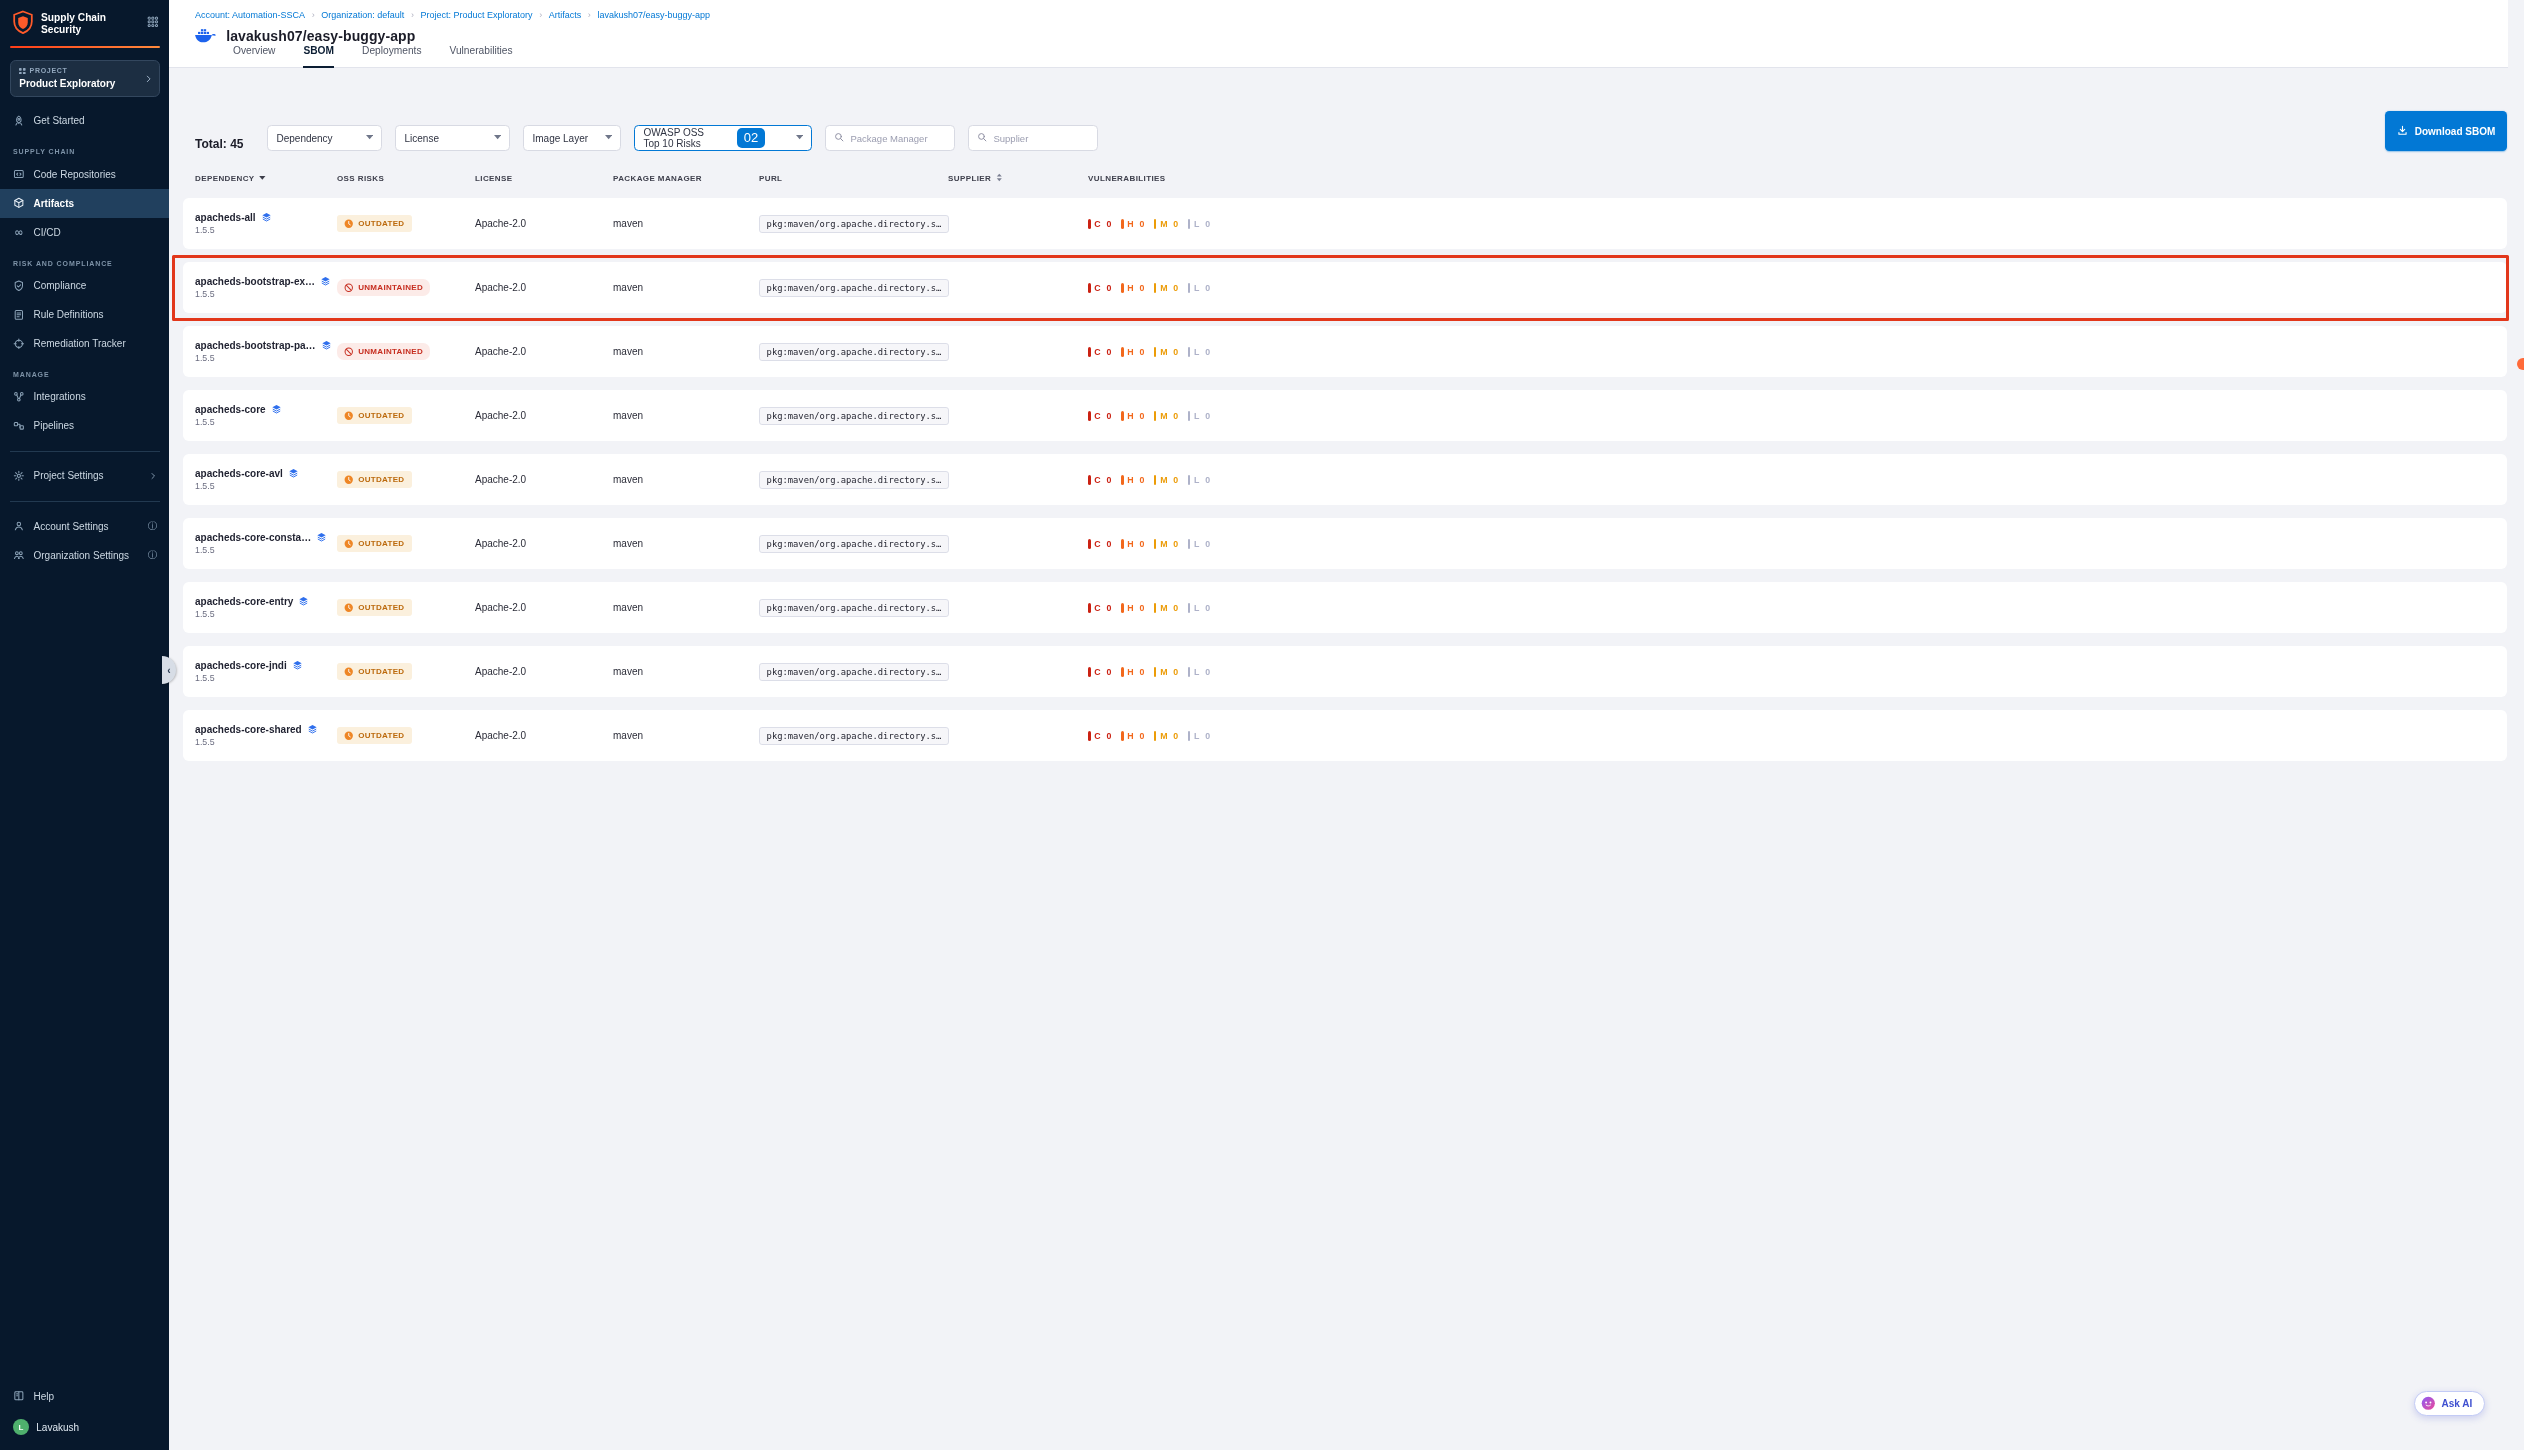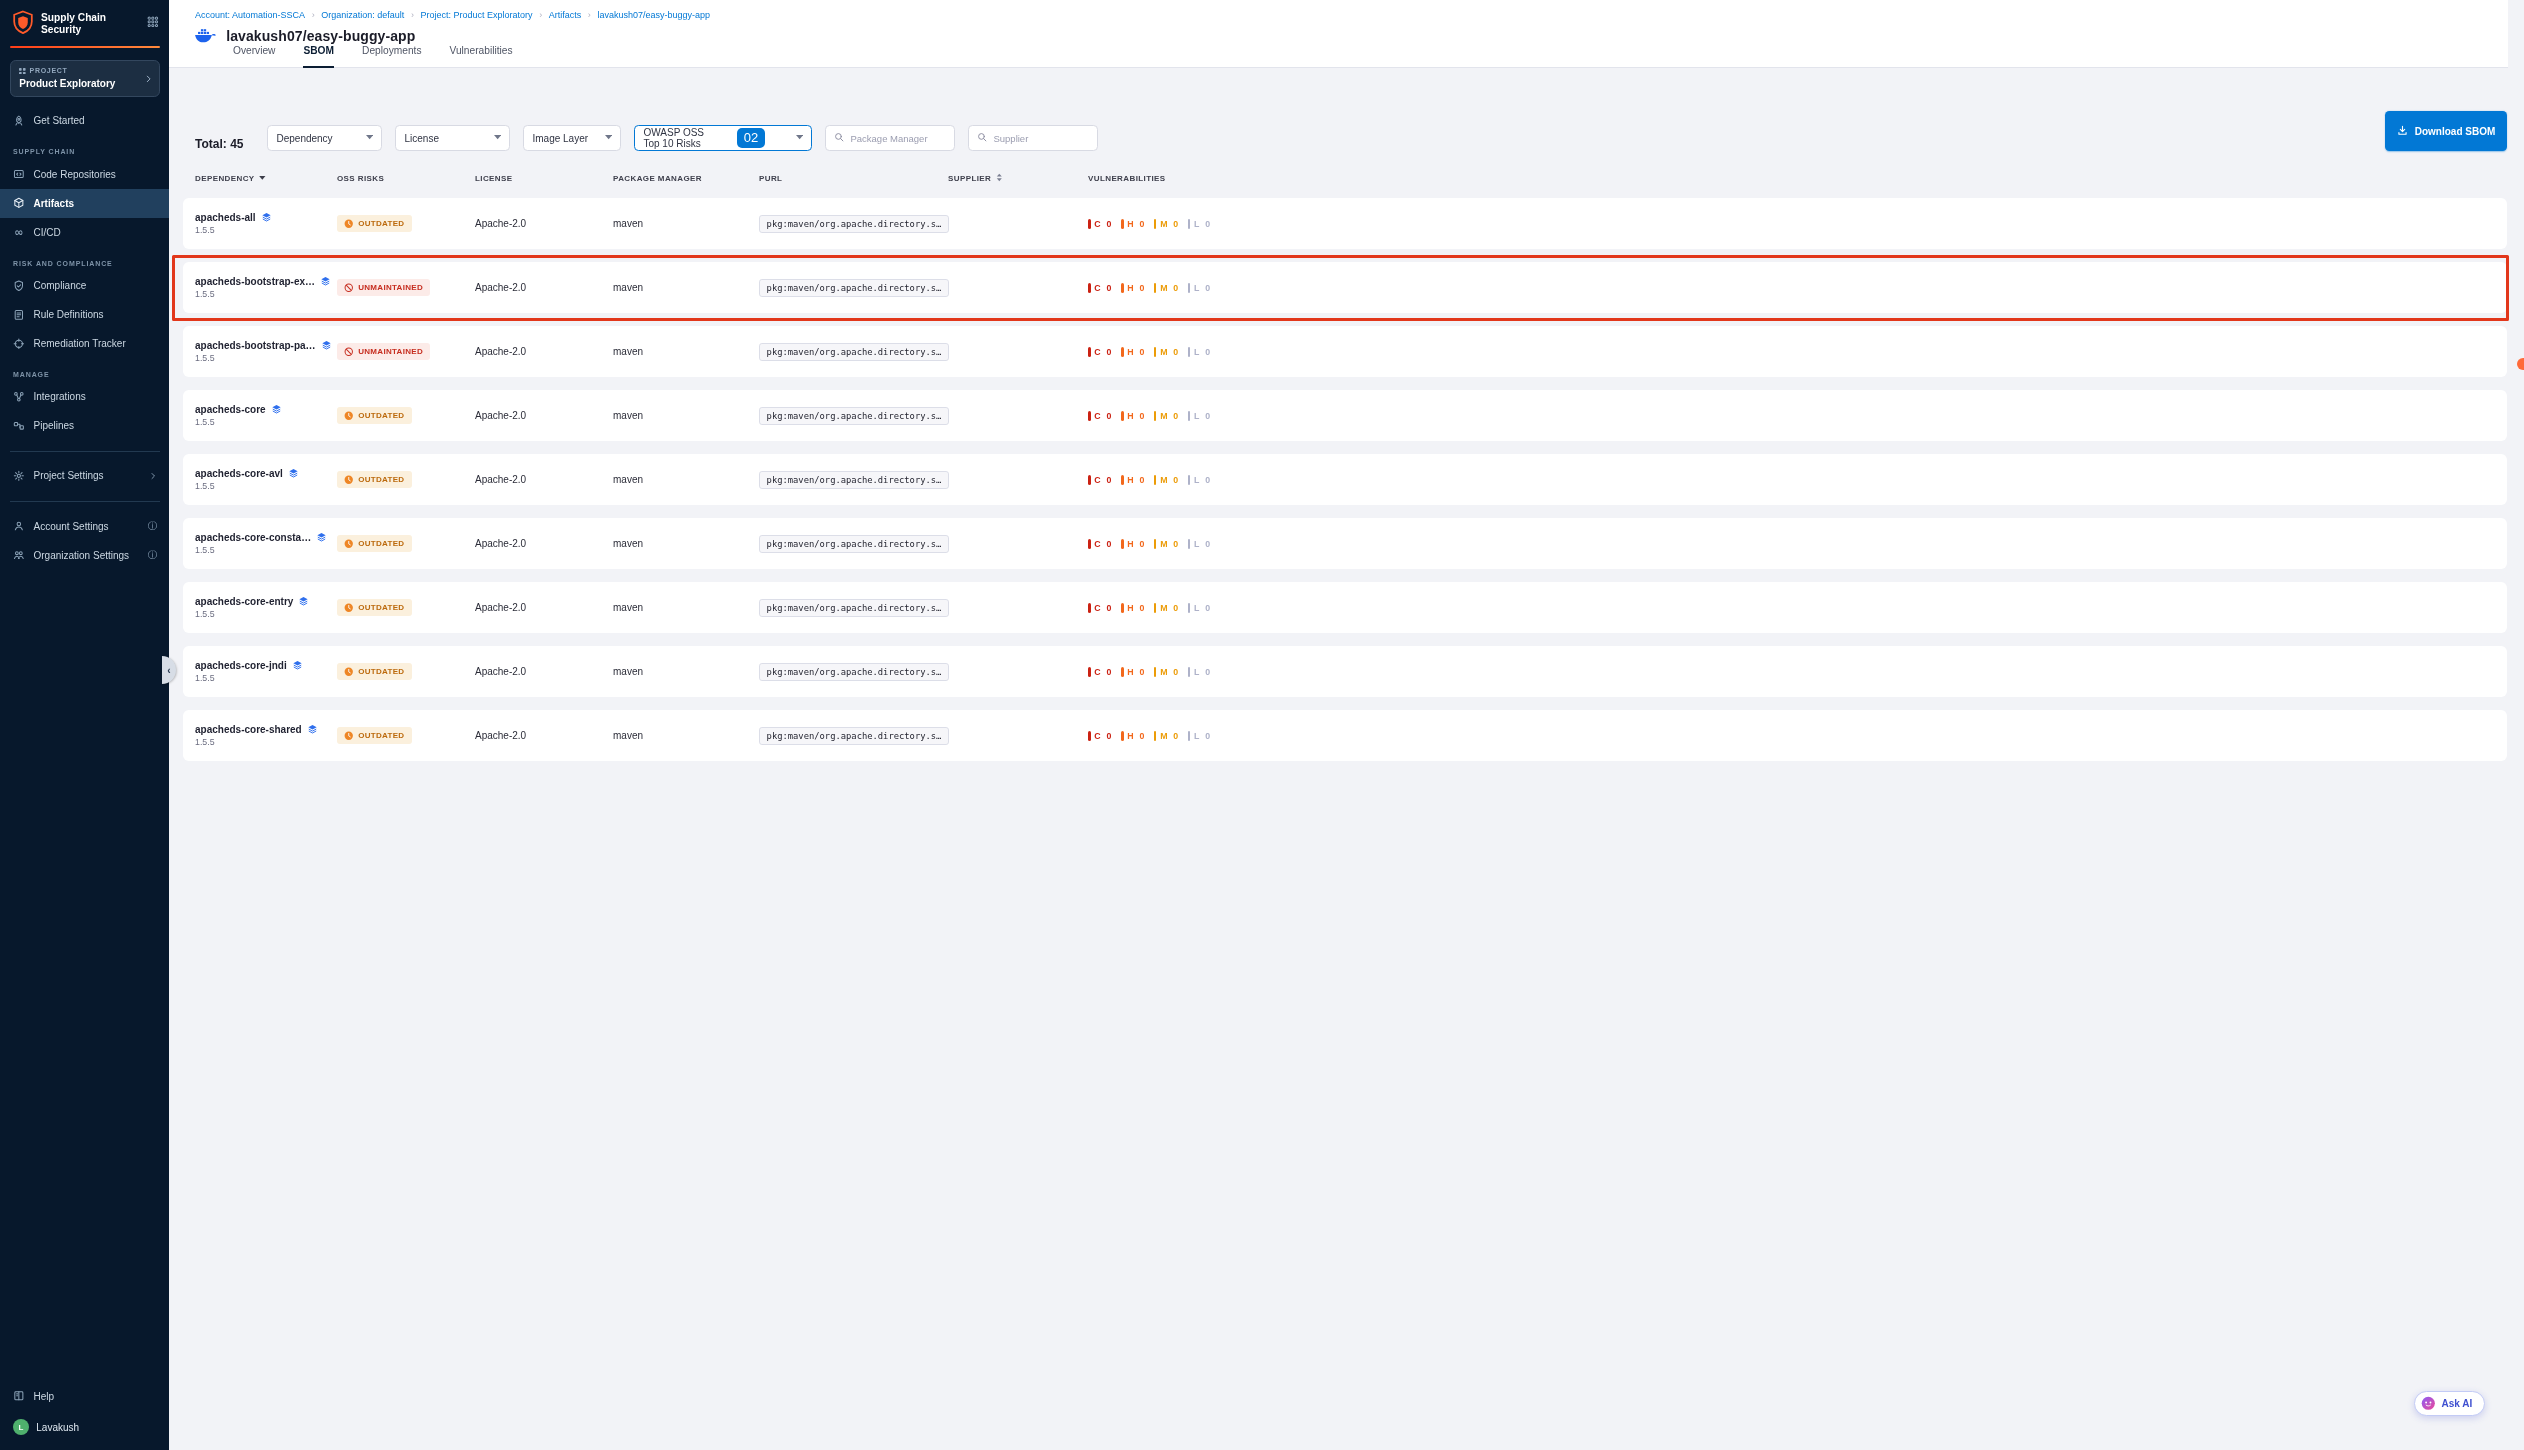--- a/index.html
+++ b/index.html
@@ -91,21 +91,21 @@
   .row { background:#fff; border-radius:5.8px; height:51px; margin:0 0 13px -12.4px; padding-left:12.4px;
          position:relative; cursor:pointer; }
   .row.annotated::after { content:""; position:absolute; left:-10.2px; right:-2.2px; top:-7.3px; bottom:-7.3px;
          border:3.7px solid #e2371b; border-radius:1.5px; pointer-events:none; z-index:4; }
   .dep-top { display:flex; align-items:center; gap:5.1px; }
   .dep-name { font-size:10px; font-weight:700; color:#1f2130; white-space:nowrap; }
   .dep-ver { font-size:8.8px; color:#6b6d80; margin-top:2px; }
   .badge { display:inline-flex; align-items:center; gap:4.4px; padding:3.7px 7.3px; border-radius:2.9px;
            font-size:8px; font-weight:700; letter-spacing:0.3px; }
   .badge.outdated { background:#fbf0dd; color:#bc6a0d; }
-  .badge.unmaintained { background:#fcebe8; color:#c62d1f; }
+  .badge.unmaintained { background:#fcebe8; color:#c62d1f;border-radius:7px; }
   .b-icon { display:inline-flex; }
   .cell-text { font-size:10px; color:#2b2c38; }
   .purl { display:inline-block; font-family:"DejaVu Sans Mono","Liberation Mono",monospace; font-size:8.8px;
           color:#1e1f2b; background:#f6f6f9; border:0.7px solid #dcdee8; border-radius:2.9px; padding:2.9px 6.6px;
           white-space:nowrap; }
   .vulns { display:flex; gap:9.5px; }
   .vgroup { display:flex; align-items:center; gap:3.7px; font-size:8.8px; font-weight:700; }
   .vbar { width:2.6px; height:9.5px; border-radius:1.5px; background:currentColor; display:inline-block; }
   .vnum { margin-left:2.2px; }
   .sev-c { color:#cb2213; } .sev-h { color:#f2681c; } .sev-m { color:#ec9c08; } .sev-l { color:#aeb2c9; }

